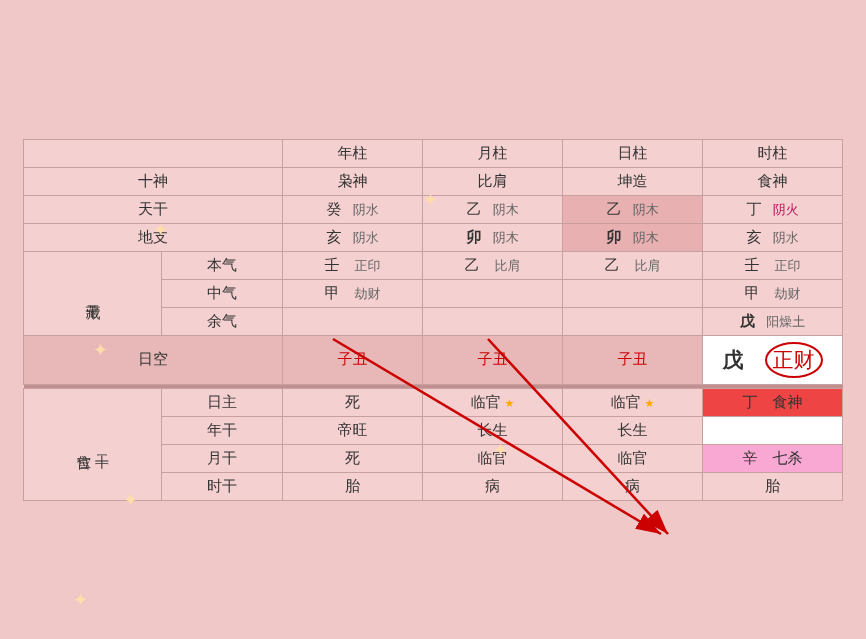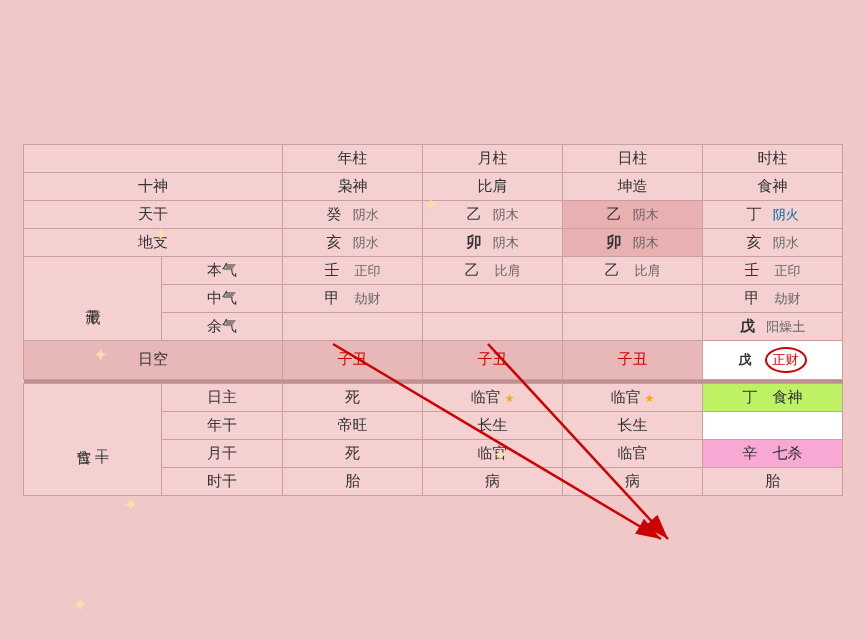--- a/index.html
+++ b/index.html
@@ -121,21 +121,21 @@
         <span style="color:#666;font-size:13px;">阴木</span>
       </td>
       <td style="background:#e8b0b0;">
         <span>乙</span>
         &nbsp;
         <span style="color:#666;font-size:13px;">阴木</span>
       </td>
       <td>
         <span>丁</span>
         &nbsp;
-        <span style="color:#0369a1;font-size:13px;">阴火</span>
+        <span style="color:#be185d;font-size:13px;">阴火</span>
       </td>
     </tr>
 
     <tr>
       <td colspan="2">地支</td>
       <td>
         <span>亥</span>
         &nbsp;
         <span style="color:#666;font-size:13px;">阴水</span>
       </td>
@@ -215,21 +215,21 @@
         <span class="red-text">子丑</span>
       </td>
       <td style="background:#e8b8b8;">
         <span class="red-text">子丑</span>
       </td>
       <td style="background:#e8b8b8;">
         <span class="red-text">子丑</span>
       </td>
       <td style="background:white;position:relative;">
 
-        <div style="font-size:13px;padding:2px;">
+        <div style="font-size:21px;padding:2px;">
           <span style="font-weight:bold;">戊</span>
           &nbsp;&nbsp;
           <span class="circle-text">正财</span>
         </div>
       </td>
     </tr>
 
     <tr style="height:4px;background:#c09090;">
       <td colspan="6" style="height:4px;padding:0;background:#c09090;border:none;"></td>
     </tr>
@@ -239,21 +239,21 @@
       <td>日主</td>
       <td>死</td>
       <td>
         临官
         <span style="color:#ffaa00;font-size:11px;">★</span>
       </td>
       <td>
         临官
         <span style="color:#ffaa00;font-size:11px;">★</span>
       </td>
-      <td style="background:#bef264;">
+      <td style="background:#ef4444;">
         <span>丁</span>
         &nbsp;&nbsp;
         <span>食神</span>
       </td>
     </tr>
 
     <tr>
       <td>年干</td>
       <td>帝旺</td>
       <td>长生</td>

